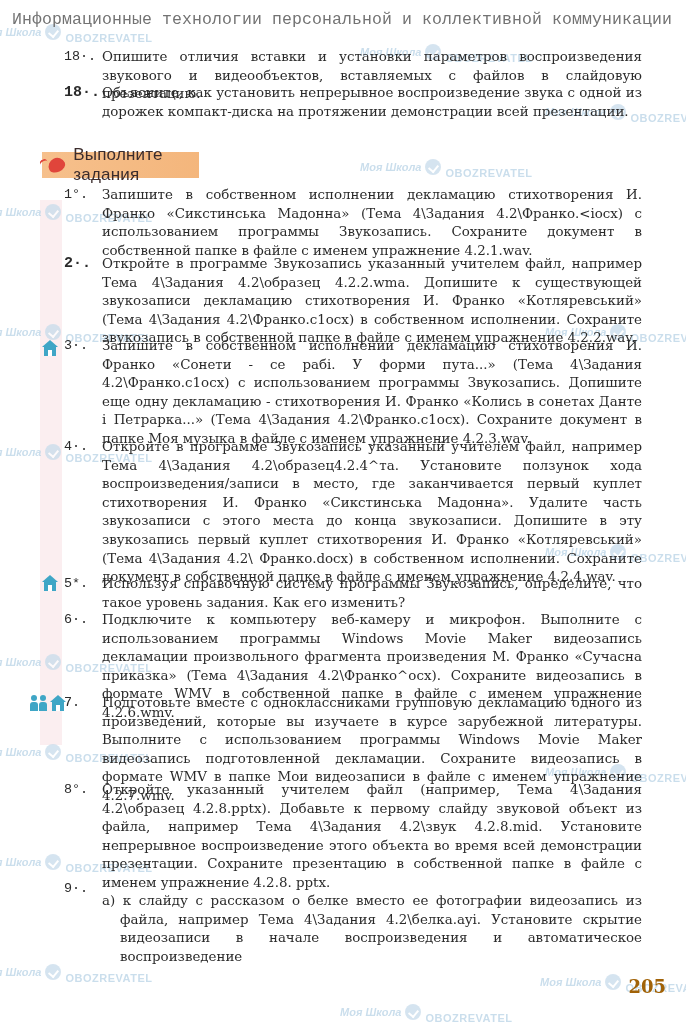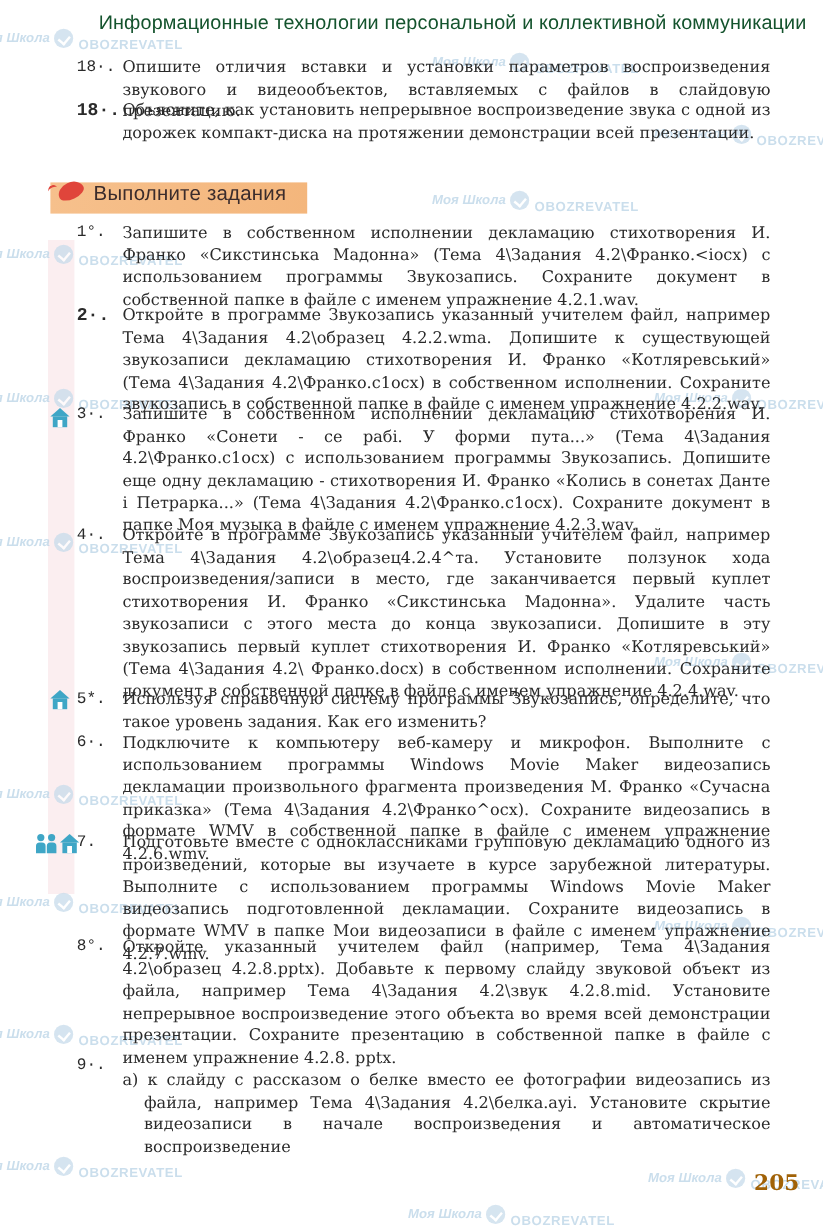--- a/index.html
+++ b/index.html
@@ -9,22 +9,22 @@
     font-family: "DejaVu Serif", "Liberation Serif", serif;
     color: #2a2a2a;
   }
   .page { position: absolute; inset: 0; }
   .pink-strip {
     position: absolute; left: 40px; top: 200px; width: 22px; height: 545px;
     background: #fbeef0;
   }
   .running-head {
     position: absolute; top: 10px; right: 14px;
-    font-family: Liberation Sans, sans-serif;
-    font-size: 16.5px; color: #14532d; letter-spacing: 0.1px;
+    font-family: Liberation Mono, monospace;
+    font-size: 16.5px; color: #737373; letter-spacing: 0.1px;
   }
   .watermark {
     position: absolute; font-family: "Liberation Sans", sans-serif;
     font-size: 11px; color: #b9d3e6; white-space: nowrap; pointer-events: none;
     display: flex; align-items: center; gap: 4px; opacity: 0.75;
   }
   .watermark .wm-school { font-style: italic; font-weight: bold; }
   .watermark .wm-circle {
     width: 16px; height: 16px; border-radius: 50%; background: #c8dceb;
     display: inline-block; position: relative;
@@ -42,23 +42,23 @@
   .task .num {
     position: absolute; left: -10px; width: 28px; top: 0;
     font-size: 13.4px;
     font-family: Liberation Mono, monospace;
   }
   .task .num.bold { font-weight: bold; font-size: 15px; }
   .task .body { margin-left: 28px; }
   .sub { margin-left: 18px; text-indent: -18px; margin-top: 12px; }
 
   .section-banner {
-    position: absolute; left: 42px; top: 152px; width: 214px; height: 26px;
+    position: absolute; left: 42px; top: 152px; width: 157px; height: 26px;
     background: linear-gradient(to right, #f6c08c, #f4b67c);
-    display: flex; 
+    display: flex; align-items: center;
   }
   .section-banner .mouse-icon {
     width: 22px; height: 14px; margin-left: 6px; margin-right: 8px;
     background: #e0453b; border-radius: 50% 50% 50% 50% / 60% 60% 40% 40%;
     transform: rotate(-25deg); position: relative;
   }
   .section-banner .mouse-icon::after {
     content: ""; position: absolute; left: -6px; top: -4px; width: 8px; height: 6px;
     border-top: 2px solid #e0453b; border-radius: 50%;
   }

